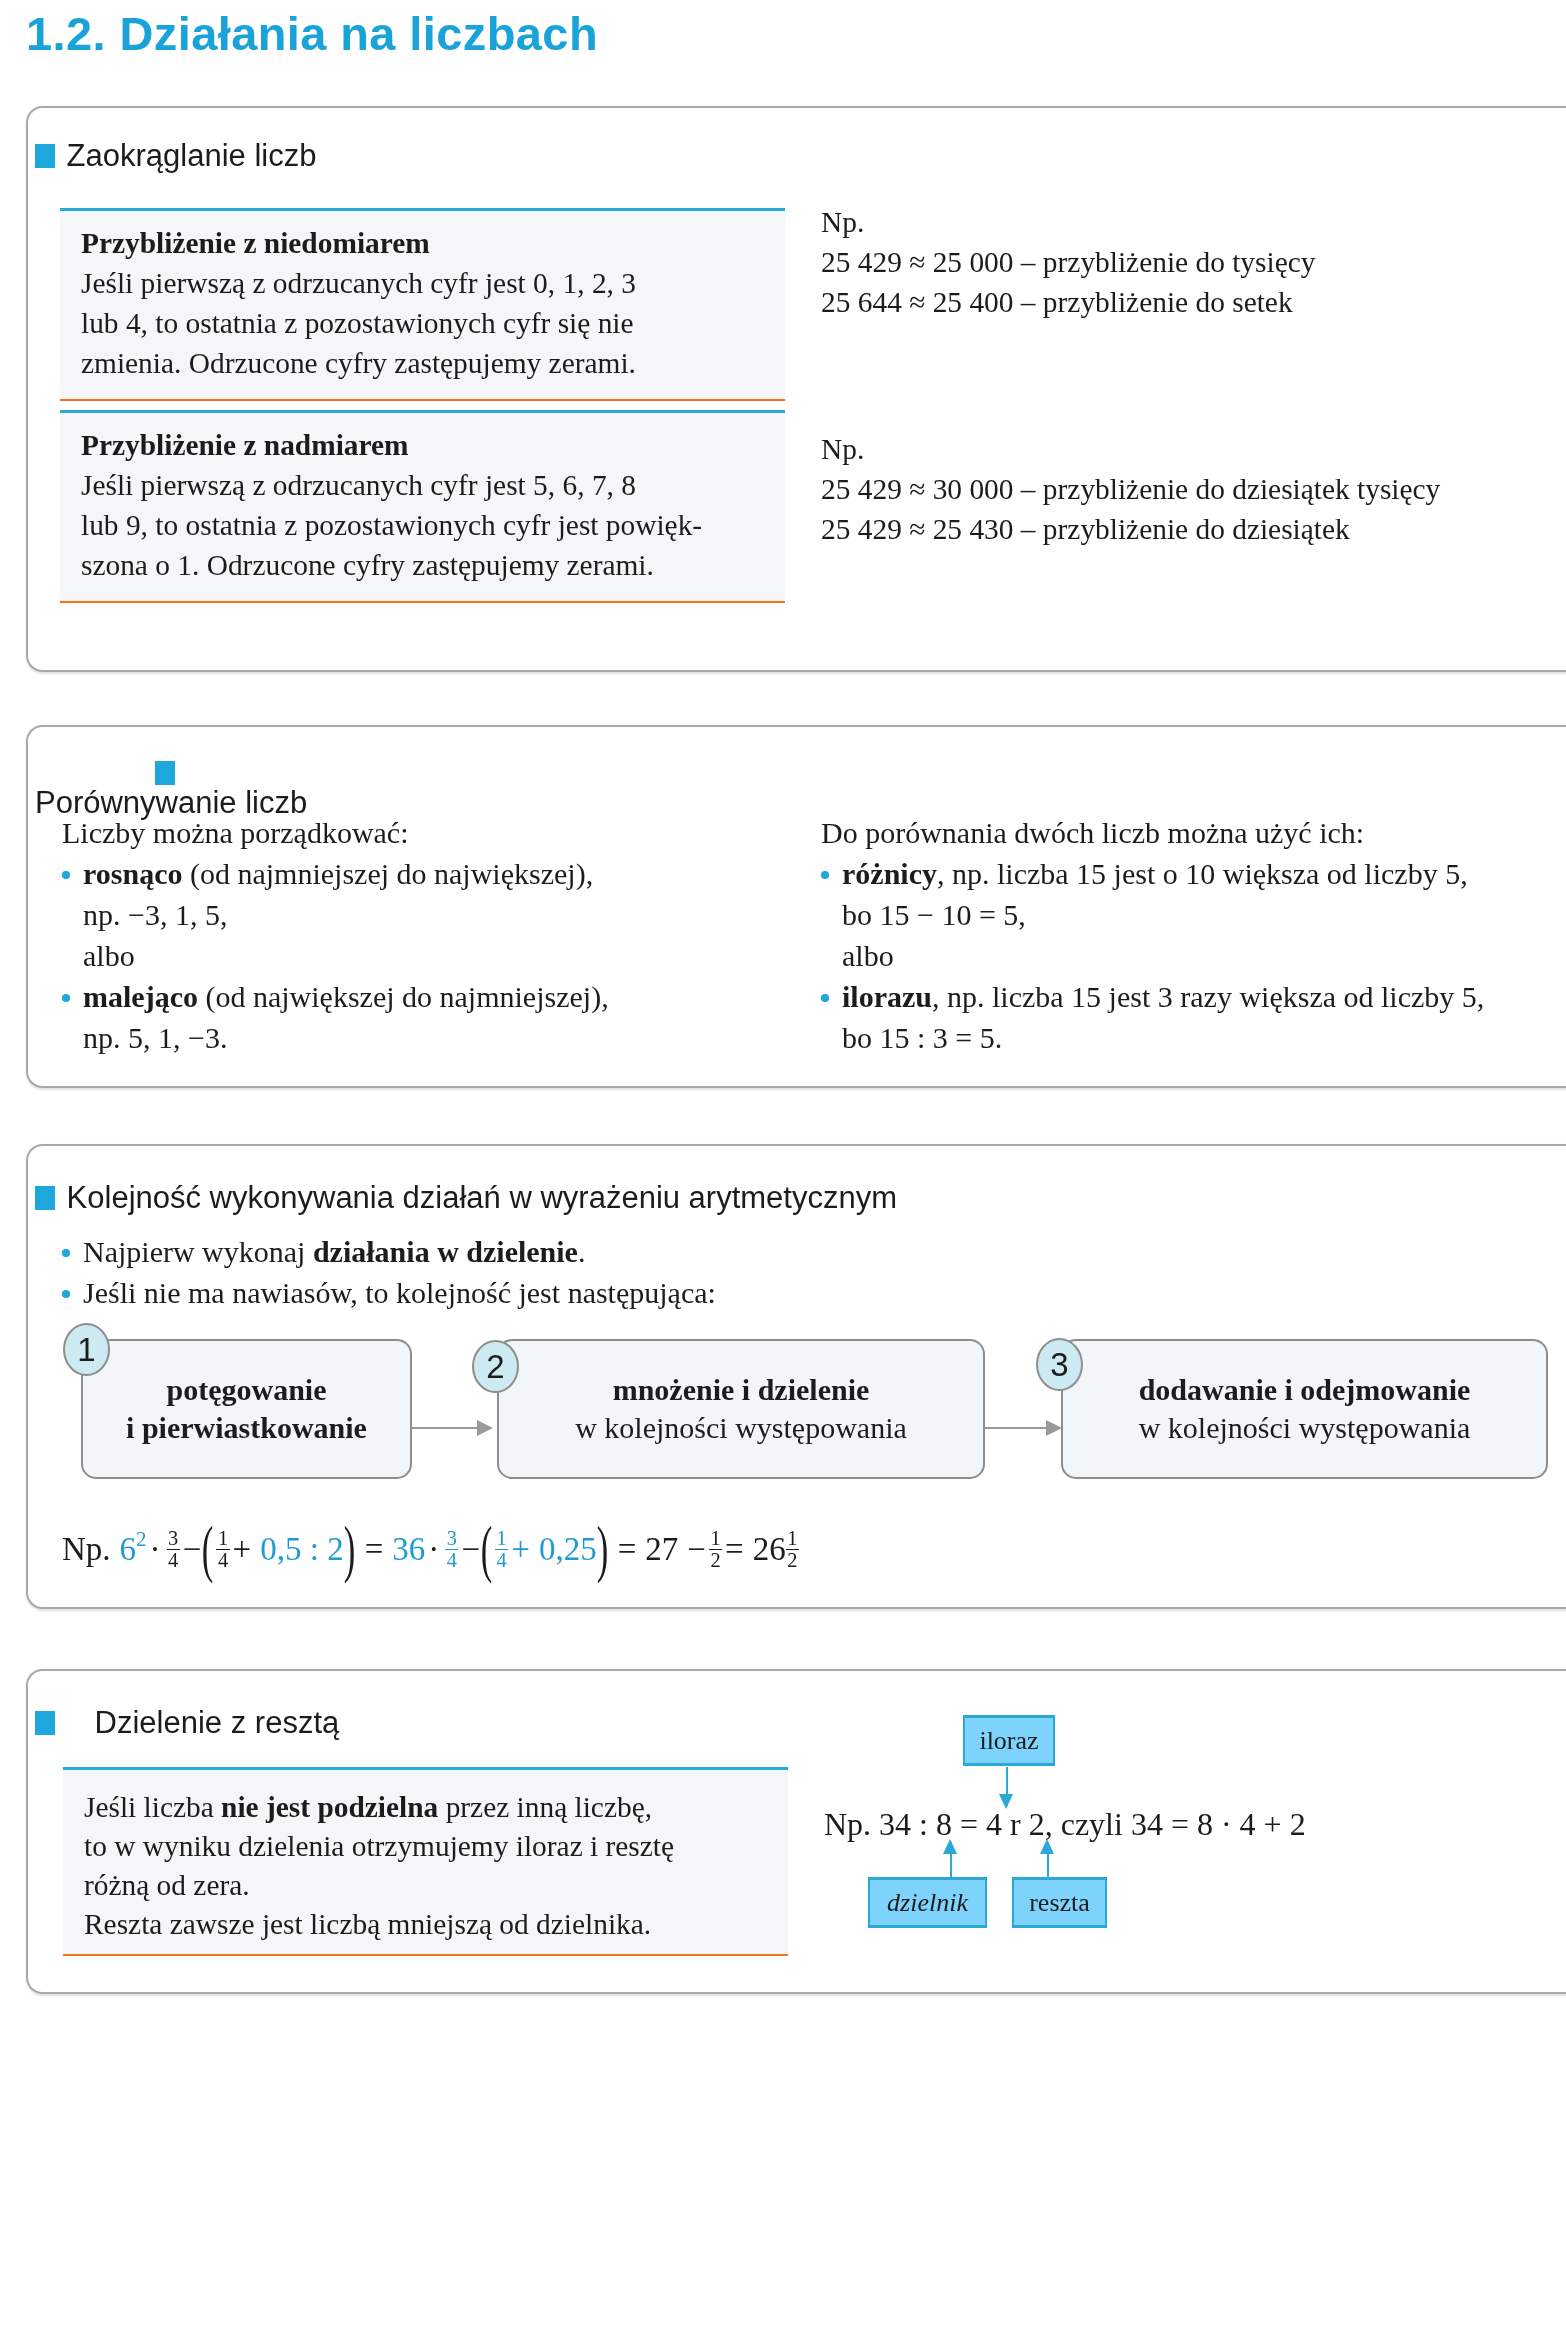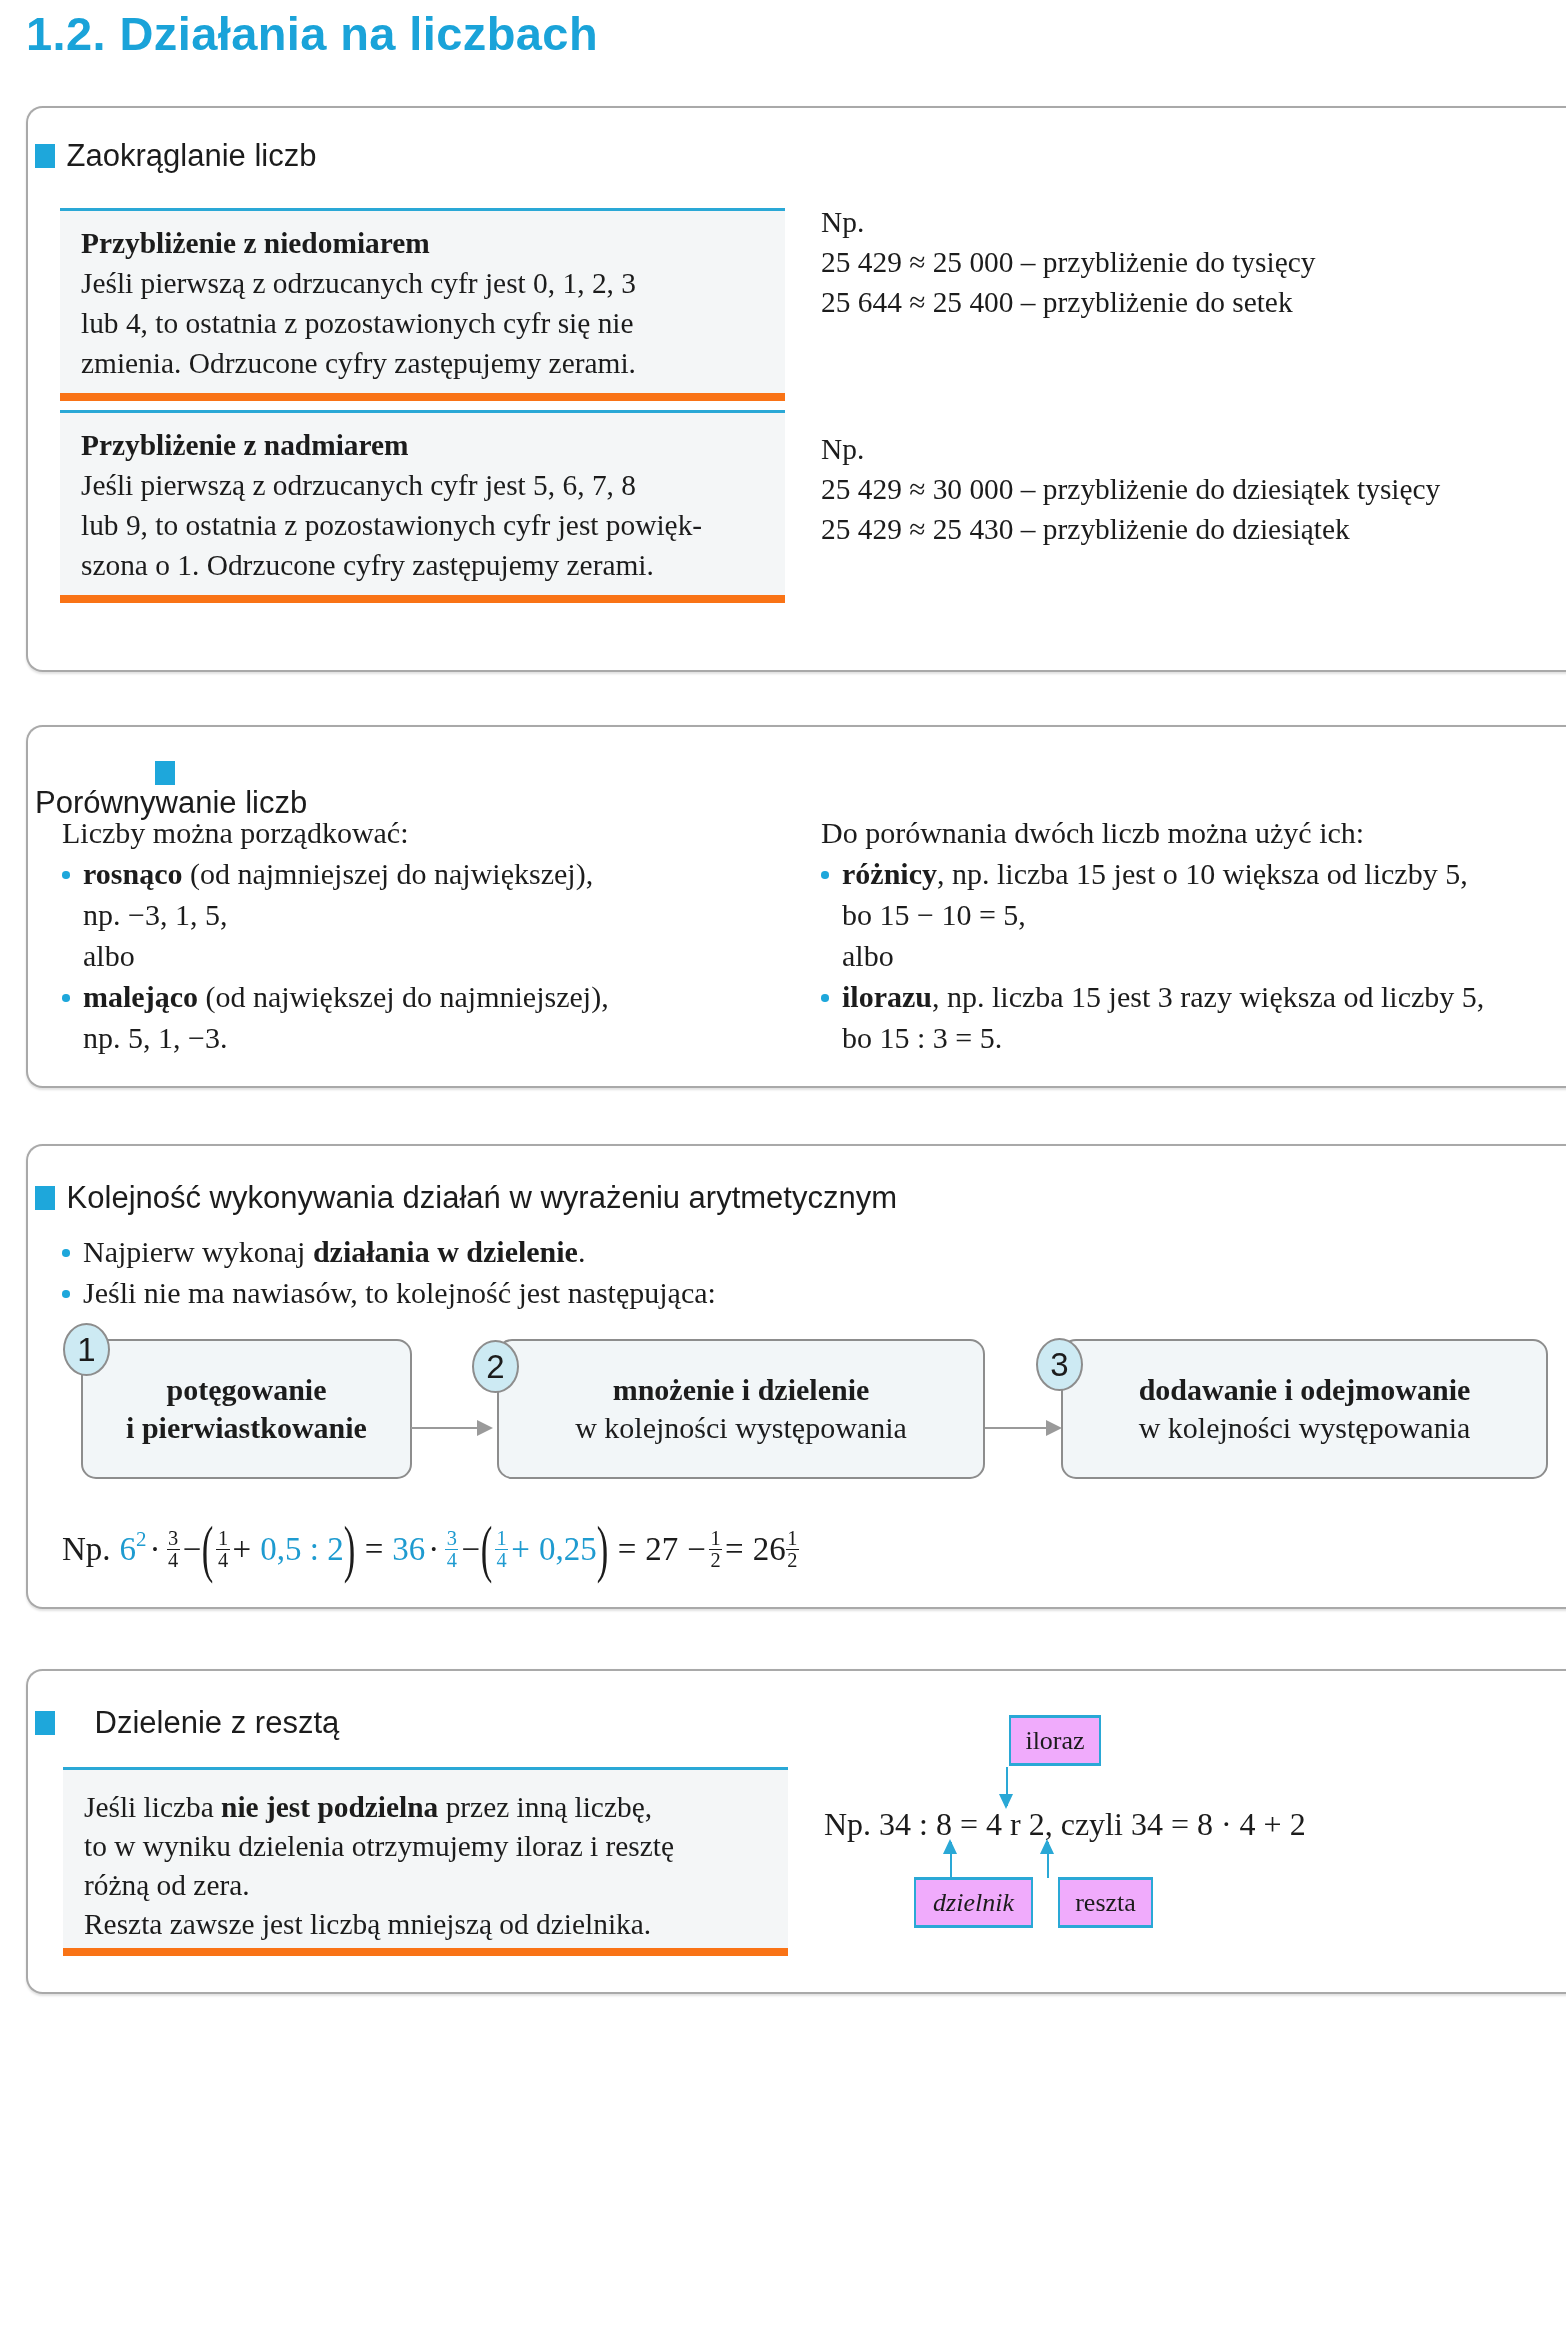--- a/index.html
+++ b/index.html
@@ -19,21 +19,21 @@
     box-shadow: 0 1.5px 2.3px rgba(0,0,0,0.12);
   }
   .sec-head {
     position: absolute; left: 35px;
     font-family: "Liberation Sans", "DejaVu Sans", sans-serif;
     font-size: 31px; color: #1c1c1c; display: flex; align-items: center;
   }
   .sec-head .sq { width: 19.6px; height: 24px; background: #1ea7db; margin-right: 12px; display: inline-block; }
   .rule-box {
     position: absolute; background: #f4f6f7;
-    border-top: 3px solid #2aa8d6; border-bottom: 8px solid #f97316;
+    border-top: 3px solid #2aa8d6; border-bottom: 2px solid #f97316;
     font-size: 29.4px; line-height: 40px; padding: 12px 21px; box-sizing: border-box;
   }
   .rule-box b { font-weight: bold; }
   .ex {
     position: absolute; font-size: 29.4px; line-height: 40px;
   }
   .line { display: block; white-space: nowrap; }
   .bullet-line { display: block; white-space: nowrap; position: relative; padding-left: 21px; }
   .dot { position: absolute; left: 0; top: 18px; width: 7.5px; height: 7.5px; border-radius: 50%; background: #1ea7db; }
   .indent { display: block; padding-left: 21px; white-space: nowrap; }
@@ -63,21 +63,21 @@
   .blue { color: #1e9bd0; }
   .frac { display: inline-flex; flex-direction: column; align-items: center; font-size: 20.4px; line-height: 21px; margin: 0 3px; vertical-align: middle; }
   .frac .num { border-bottom: 1.5px solid currentColor; padding: 0 1.5px; }
   .paren { font-size: 63px; font-weight: 200; line-height: 1; transform: scaleX(0.55); display: inline-block; margin: 0 -4.5px; }
   .sup { font-size: 21px; position: relative; top: -13.6px; }
   .sp { display: inline-block; width: 9px; }
 
   
   .label-box {
     position: absolute; border: 2.3px solid #2aa8d6; border-top-width: 3.8px; border-bottom-width: 3.8px;
-    background: #f0abfc; font-size: 26px; display: flex; align-items: center; justify-content: center; box-sizing: border-box; margin-left: 46px;
+    background: #7dd3fc; font-size: 26px; display: flex; align-items: center; justify-content: center; box-sizing: border-box;
   }
   .v-arrow { position: absolute; width: 2.3px; background: #2aa8d6; }
   .v-arrow.down::after {
     content: ""; position: absolute; left: -6.8px; bottom: -3px;
     border-top: 15px solid #2aa8d6; border-left: 7.5px solid transparent; border-right: 7.5px solid transparent;
   }
   .v-arrow.up::after {
     content: ""; position: absolute; left: -6.8px; top: -3px;
     border-bottom: 15px solid #2aa8d6; border-left: 7.5px solid transparent; border-right: 7.5px solid transparent;
   }

